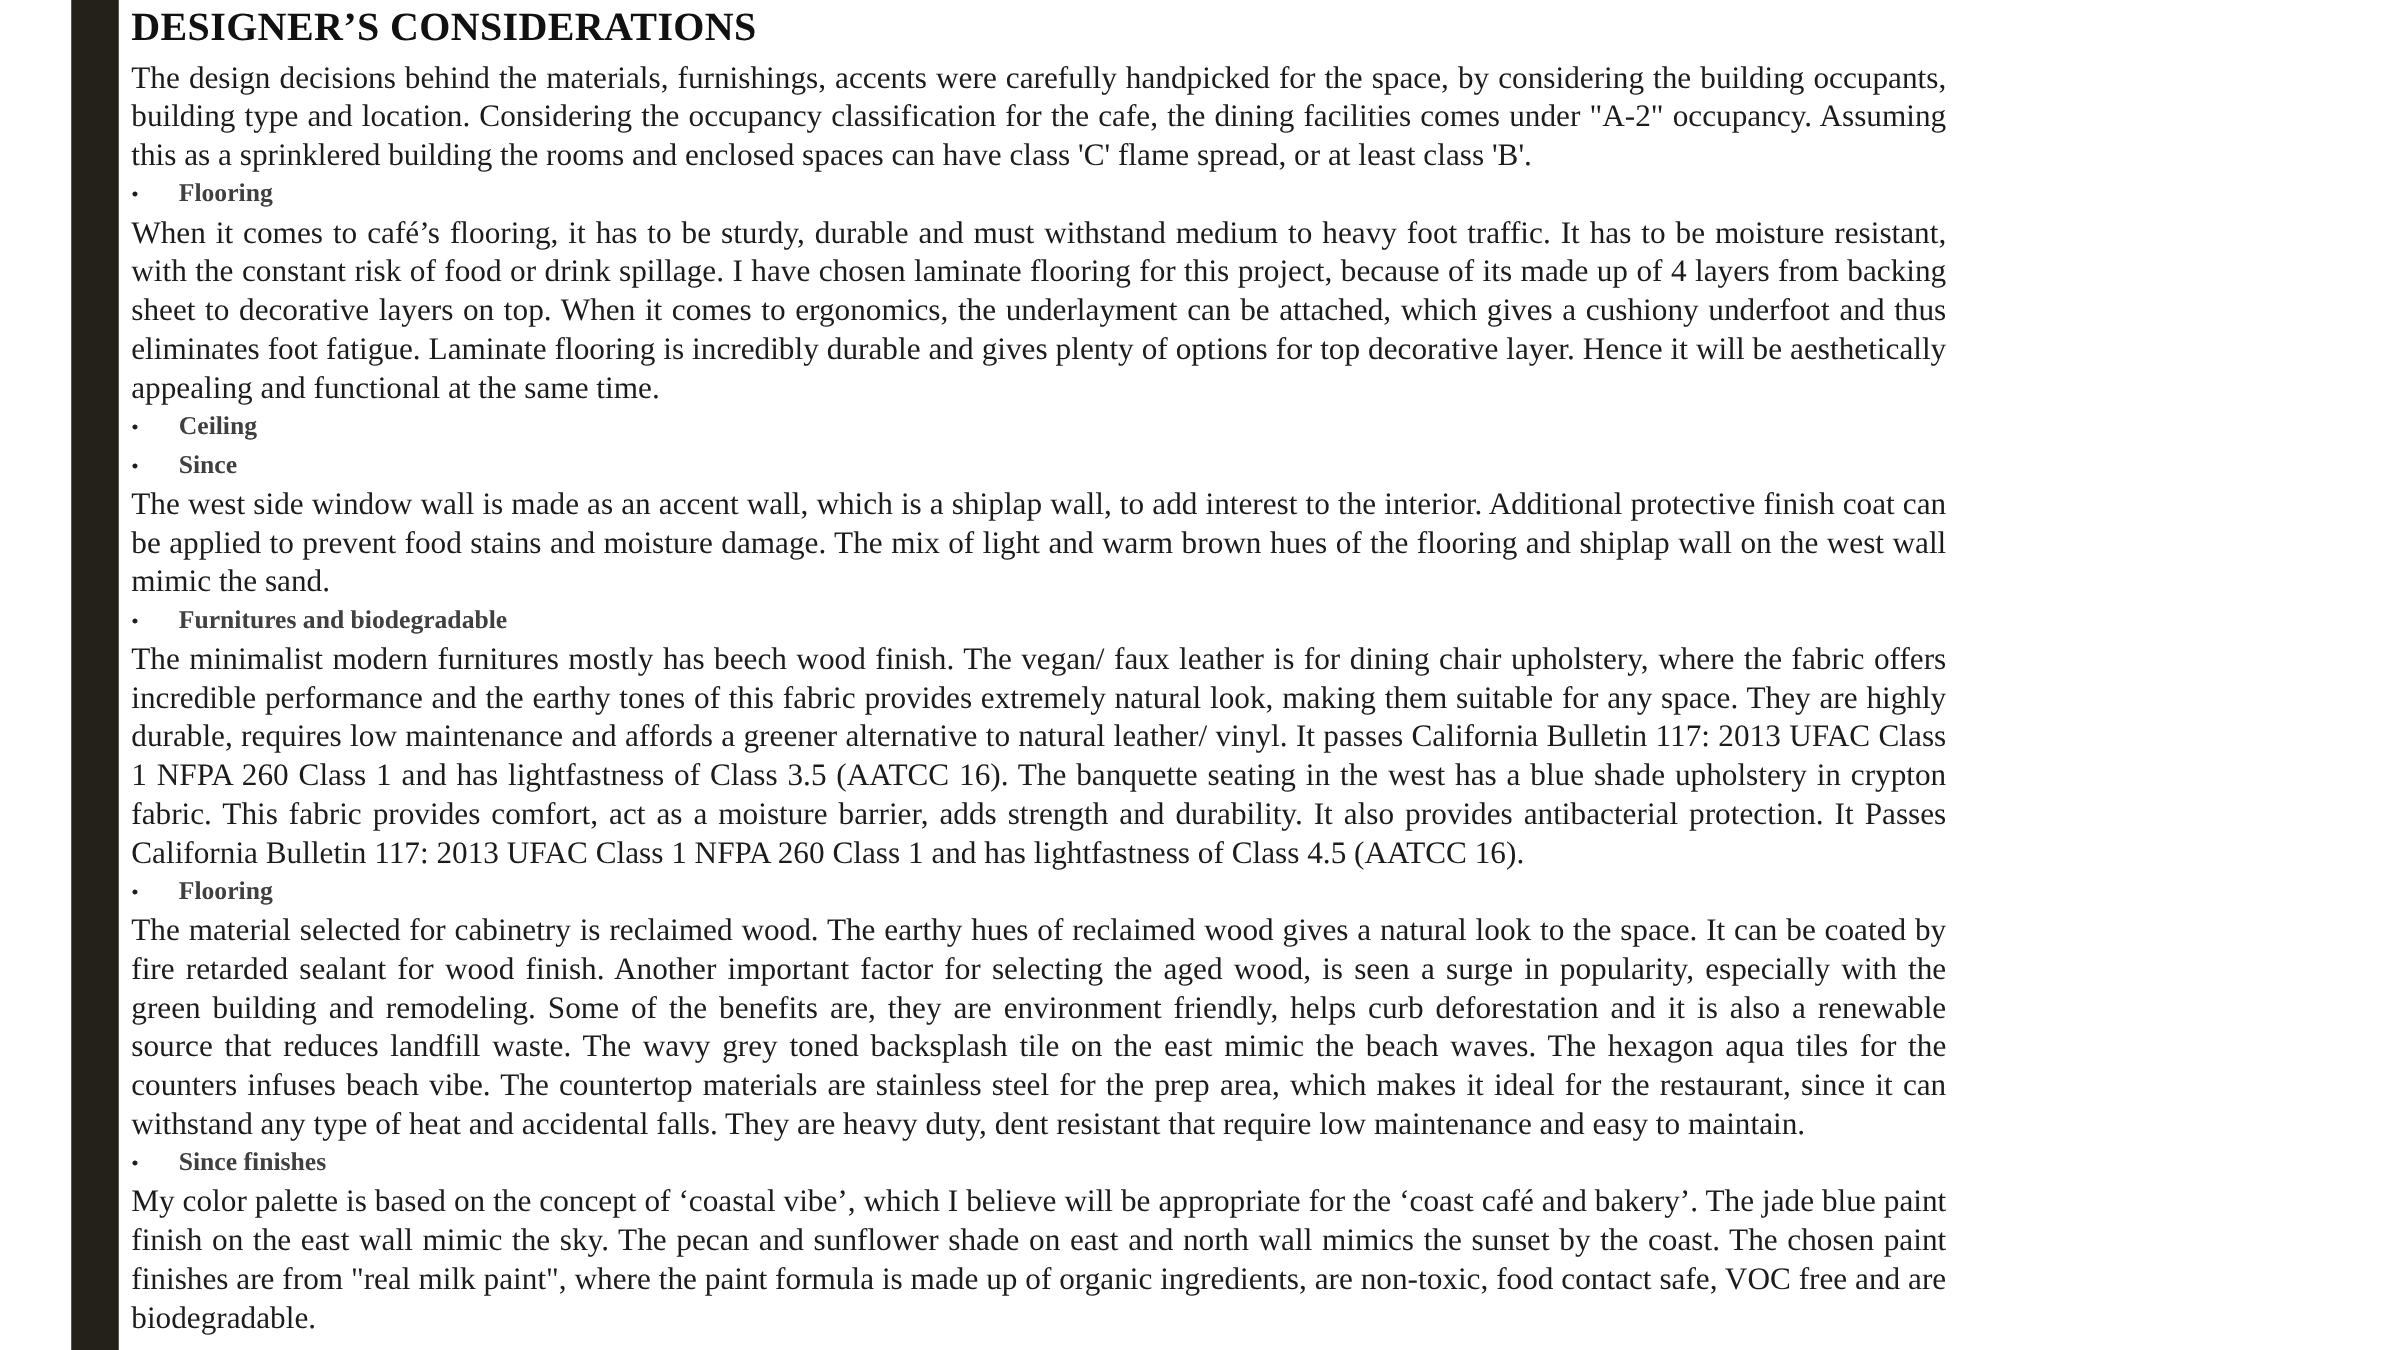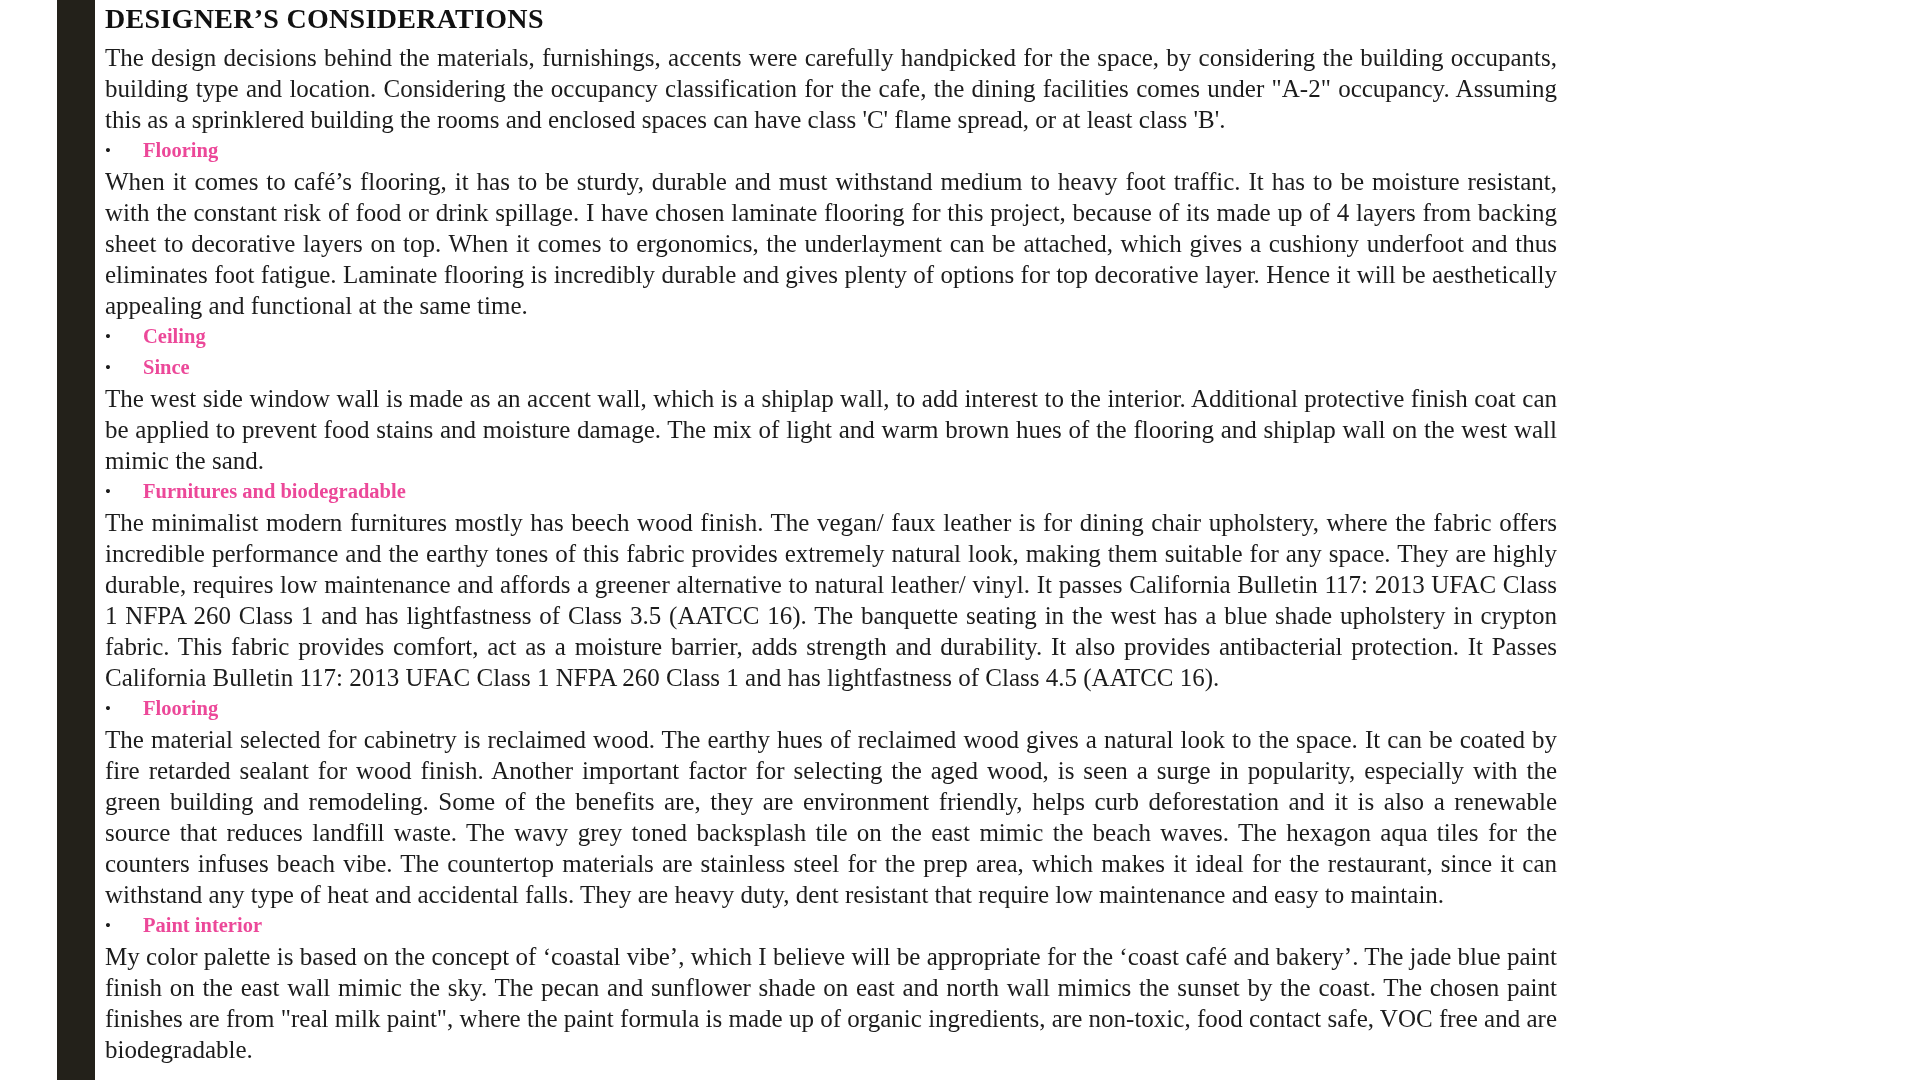--- a/index.html
+++ b/index.html
@@ -22,21 +22,21 @@
     height: 1080px;
     background: #23211a;
   }
   .content {
     position: absolute;
     left: 105px;
     top: 0;
     width: 1452px;
   }
   .doc-title {
-    font-size: 28px;
+    font-size: 32px;
     font-weight: bold;
     letter-spacing: 0.3px;
     margin: 3px 0 7px 0;
     color: #111111;
   }
   .body-text {
     font-size: 25px;
     line-height: 31px;
     text-align: justify;
     text-justify: inter-word;
@@ -47,21 +47,21 @@
     line-height: 31px;
   }
   .bullet-marker {
     width: 38px;
     flex: 0 0 38px;
     font-size: 17px;
     line-height: 31px;
   }
   .bullet-heading {
     font-weight: bold;
-    color: #ec4899;
+    color: #404040;
   }
 </style>
 </head>
 <body>
 
 <div class="left-bar"></div>
 
 <div class="content">
 
   <h1 class="doc-title">DESIGNER’S CONSIDERATIONS</h1>
@@ -92,17 +92,17 @@
   <p class="body-text">The minimalist modern furnitures mostly has beech wood finish. The vegan/ faux leather is for dining chair upholstery, where the fabric offers incredible performance and the earthy tones of this fabric provides extremely natural look, making them suitable for any space. They are highly durable, requires low maintenance and affords a greener alternative to natural leather/ vinyl. It passes California Bulletin 117: 2013 UFAC Class 1 NFPA 260 Class 1 and has lightfastness of Class 3.5 (AATCC 16). The banquette seating in the west has a blue shade upholstery in crypton fabric. This fabric provides comfort, act as a moisture barrier, adds strength and durability. It also provides antibacterial protection. It Passes California Bulletin 117: 2013 UFAC Class 1 NFPA 260 Class 1 and has lightfastness of Class 4.5 (AATCC 16).</p>
 
   <div class="bullet-row">
     <span class="bullet-marker">•</span>
     <span class="bullet-heading">Flooring</span>
   </div>
   <p class="body-text">The material selected for cabinetry is reclaimed wood. The earthy hues of reclaimed wood gives a natural look to the space. It can be coated by fire retarded sealant for wood finish. Another important factor for selecting the aged wood, is seen a surge in popularity, especially with the green building and remodeling. Some of the benefits are, they are environment friendly, helps curb deforestation and it is also a renewable source that reduces landfill waste. The wavy grey toned backsplash tile on the east mimic the beach waves. The hexagon aqua tiles for the counters infuses beach vibe. The countertop materials are stainless steel for the prep area, which makes it ideal for the restaurant, since it can withstand any type of heat and accidental falls. They are heavy duty, dent resistant that require low maintenance and easy to maintain.</p>
 
   <div class="bullet-row">
     <span class="bullet-marker">•</span>
-    <span class="bullet-heading">Paint interior</span>
+    <span class="bullet-heading">Since finishes</span>
   </div>
   <p class="body-text">My color palette is based on the concept of ‘coastal vibe’, which I believe will be appropriate for the ‘coast café and bakery’. The jade blue paint finish on the east wall mimic the sky. The pecan and sunflower shade on east and north wall mimics the sunset by the coast. The chosen paint finishes are from "real milk paint", where the paint formula is made up of organic ingredients, are non-toxic, food contact safe, VOC free and are biodegradable.</p>
 
 </div>
 
 </body></html>

